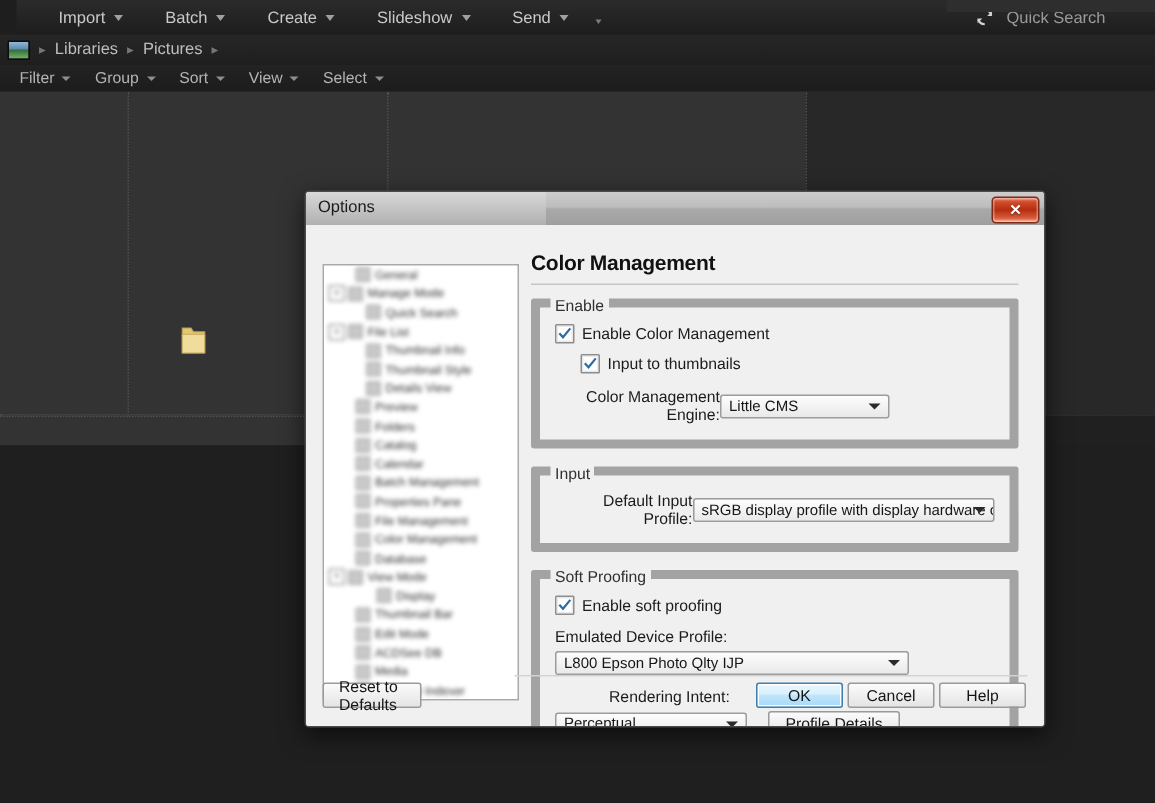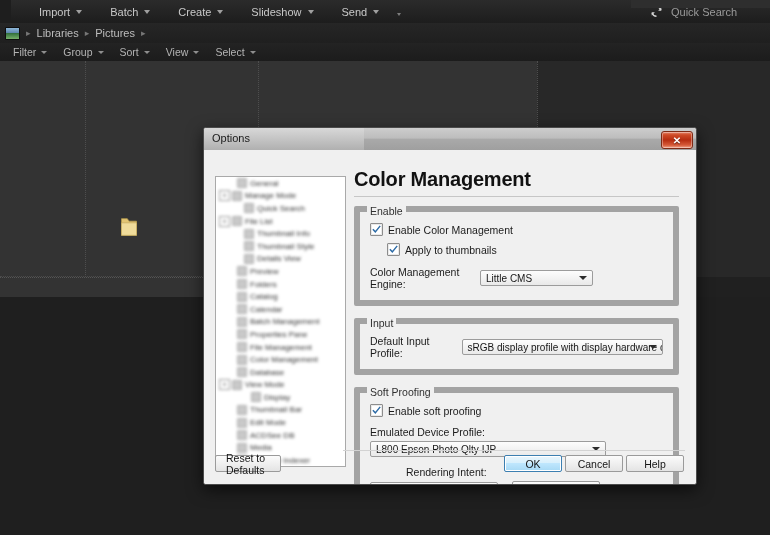--- a/index.html
+++ b/index.html
@@ -165,34 +165,34 @@
   .tw-ico{
     width:8px;height:8px;margin-right:3px;
     background:#c9c9c9;border:1px solid #ababab;border-radius:1px;display:inline-block;
     flex:none;
   }
   .tree-label{color:#303030;}
 
   
   .rightpane{position:absolute;left:150px;top:18px;width:325px;}
   .pane-title{
-    font-size:20px;font-weight:bold;color:#111;letter-spacing:-0.2px;
+    font-size:14px;font-weight:bold;color:#111;letter-spacing:-0.2px;
     margin:0 0 6px 0;line-height:1.1;
   }
   .title-rule{height:1px;background:#c6c6c6;margin-bottom:9px;}
 
   .groupbox{
     position:relative;border:6px solid #a3a3a3;border-radius:2px;
     margin-bottom:12px;padding:11px 10px 10px 10px;
   }
   .gb-legend{
     position:absolute;left:7px;top:-7px;background:#f0f0f0;padding:0 3px;
     font-size:10.5px;color:#303030;
   }
-  .row{display:flex;align-items:center;margin-bottom:7px;}
+  .row{display:flex;align-items:center;margin-bottom:7px;text-align:right;}
   .row:last-child{margin-bottom:0;}
 
   .cb{
     width:11px;height:11px;border:1px solid #8d8d8d;background:#fff;
     border-radius:1px;display:inline-flex;align-items:center;justify-content:center;
     margin-right:5px;flex:none;cursor:pointer;
     box-shadow:0 0 0 1px #e9e9e9 inset;
   }
   .cb svg{display:block;}
   .cb-label{font-size:10.5px;color:#1b1b1b;cursor:default;}
@@ -486,21 +486,21 @@
             </span>
             <span class="cb-label">Enable Color Management</span>
           </div>
 
           <div class="row" style="padding-left:17px;">
             <span class="cb">
               <svg width="9" height="9" viewBox="0 0 10 10" aria-hidden="true">
                 <path d="M1.5 5.2 L3.7 7.6 L8.6 1.6" stroke="#2d6ba6" stroke-width="1.6" fill="none" stroke-linecap="square"></path>
               </svg>
             </span>
-            <span class="cb-label">Apply to thumbnails</span>
+            <span class="cb-label">Input to thumbnails</span>
           </div>
 
           <div class="row" style="margin-top:10px;">
             <span class="fieldlabel" style="width:110px;">Color Management Engine:</span>
             <div class="select" style="width:113px;">
               <span>Little CMS</span>
               <span class="arrow"></span>
             </div>
           </div>
         </div>

